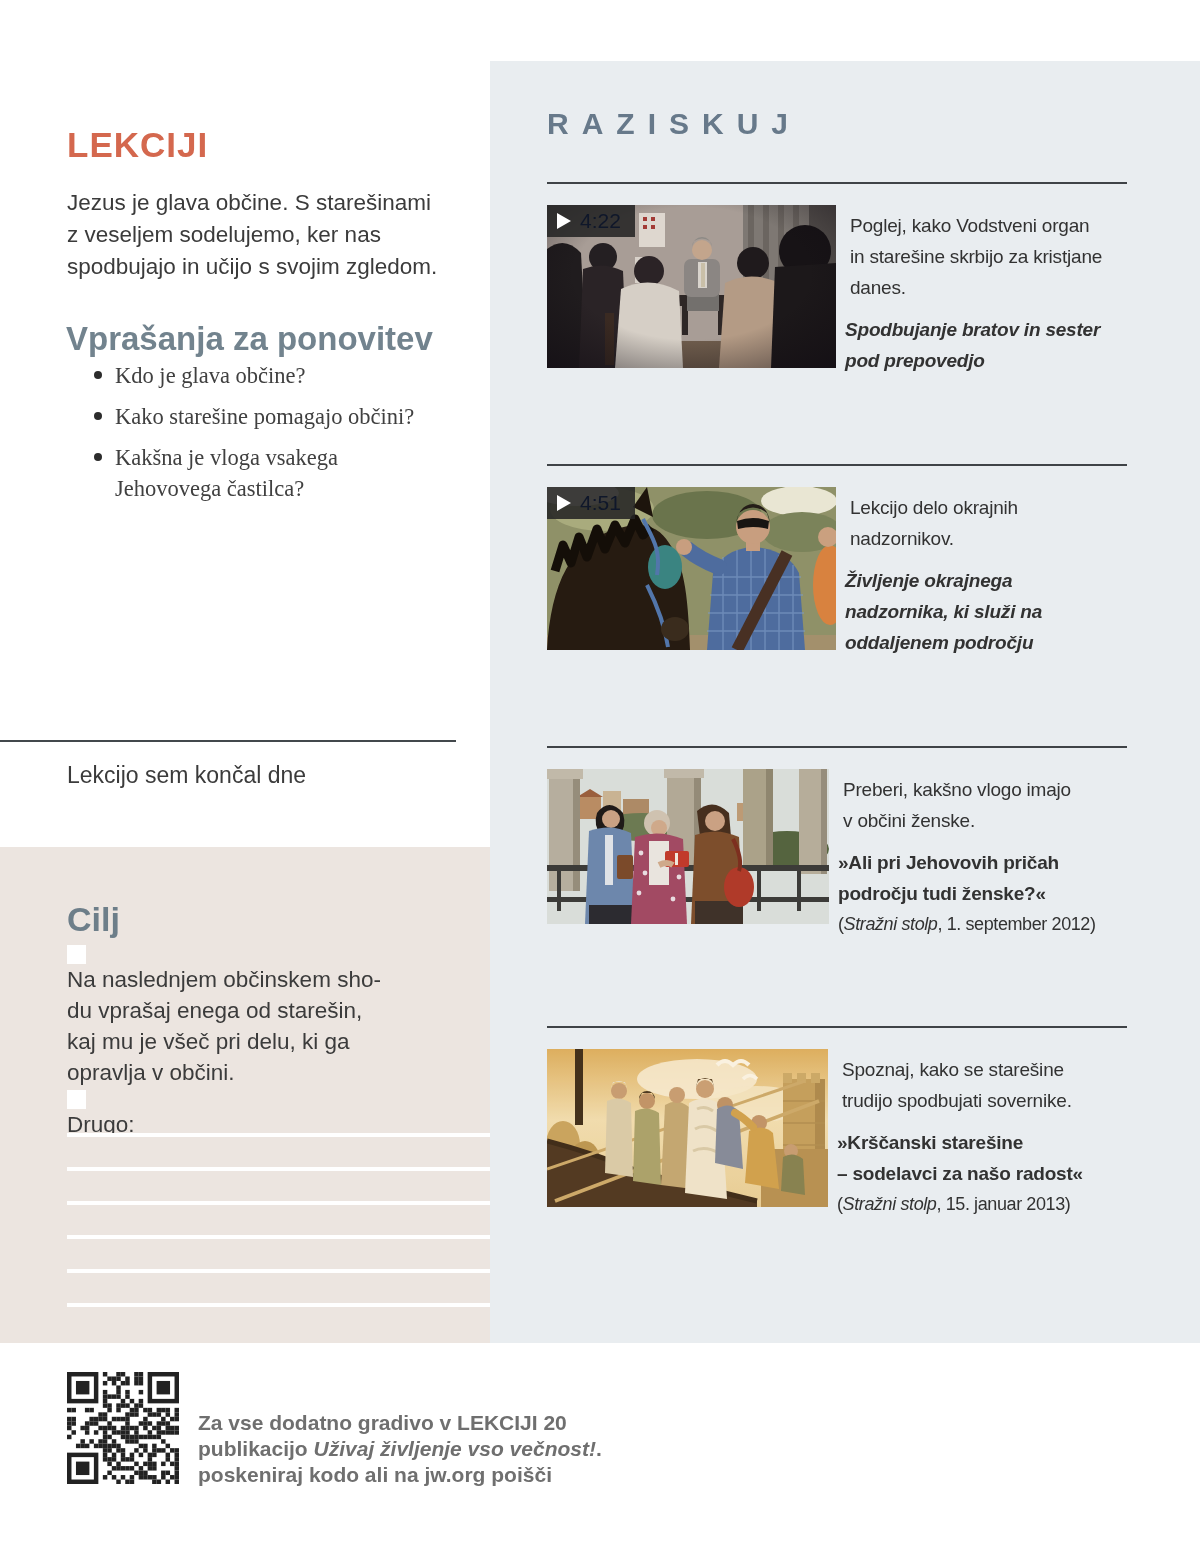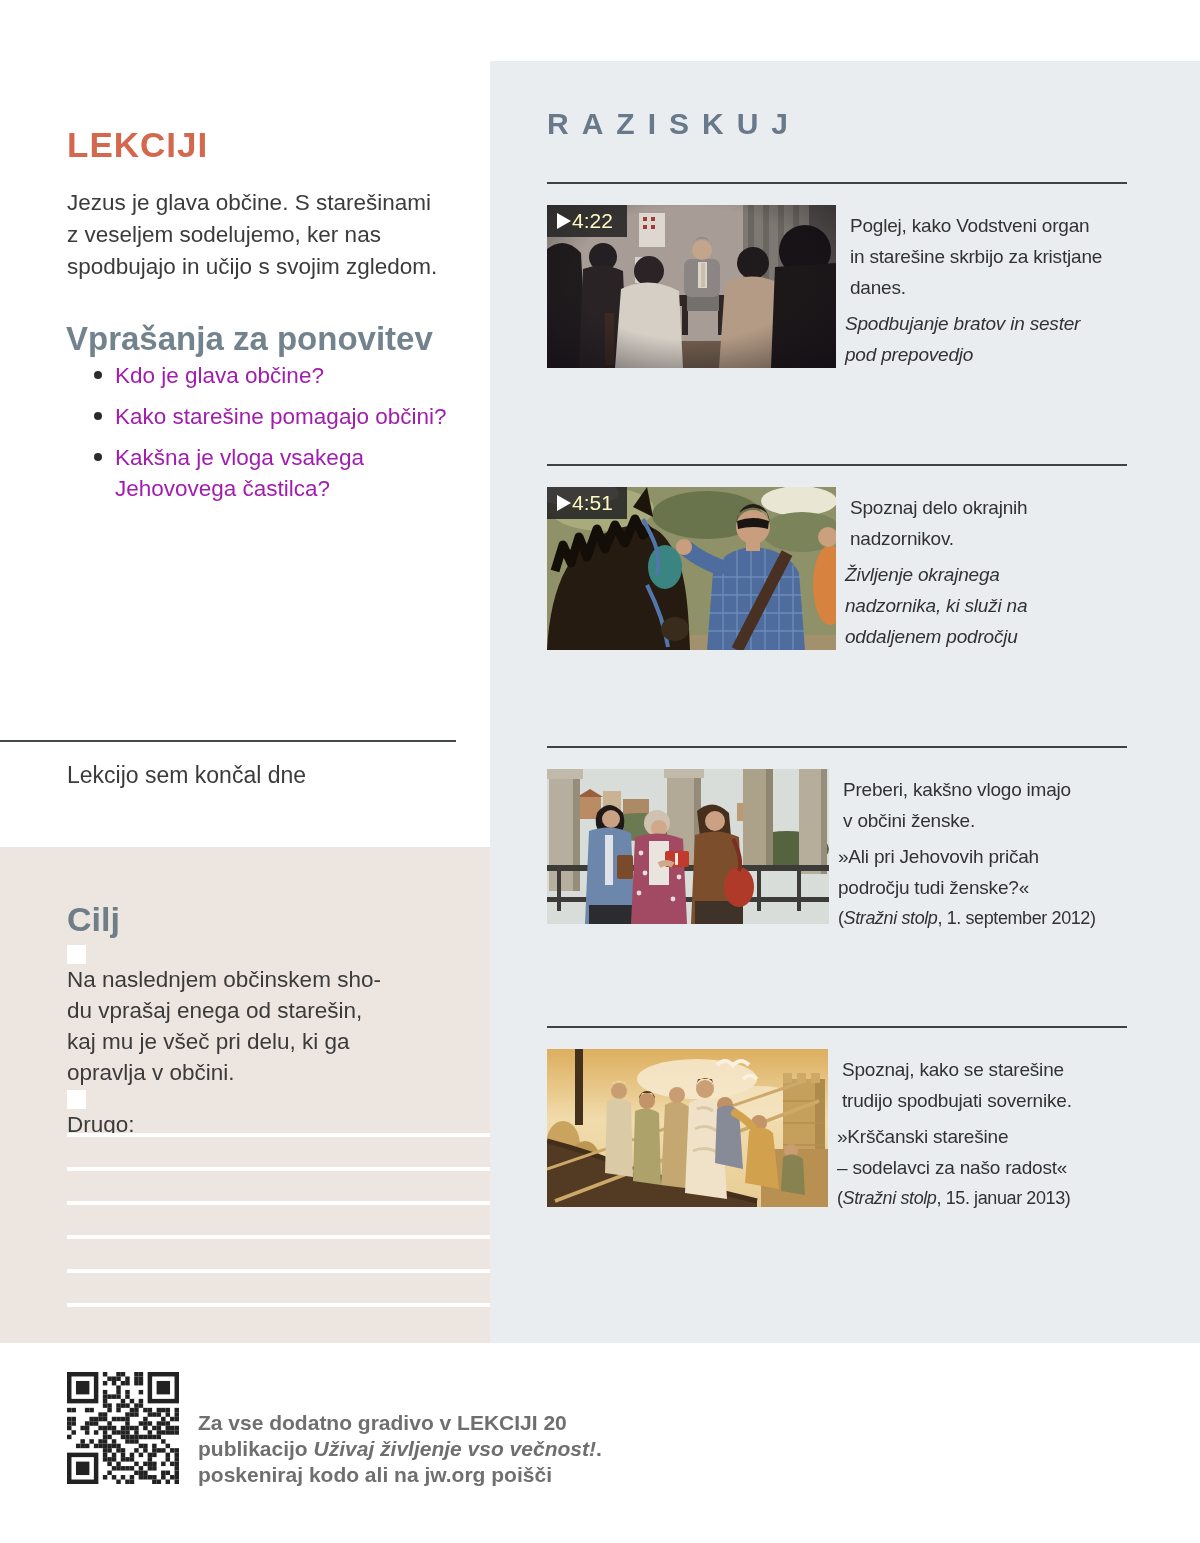--- a/index.html
+++ b/index.html
@@ -7,21 +7,21 @@
         font-family:"Liberation Sans",sans-serif;color:#3a3a3a;overflow:hidden;}
   .abs{position:absolute;}
   .pre{white-space:pre-line;}
 
   
   .povzetek{left:67px;top:104px;font-size:35px;line-height:1;font-weight:700;
             color:#d4684e;letter-spacing:1px;}
   .summary-body{left:67px;top:164px;width:402px;font-size:22.5px;line-height:32px;color:#3b3b3b;}
   .review-title{left:66px;top:294px;font-size:33px;line-height:1.1;color:#72838e;}
   .questions{left:94px;top:360px;width:360px;}
-  .q-item{display:flex;align-items:flex-start;margin-bottom:10px;font-size:22.5px;line-height:31px;color:#a21caf;}
+  .q-item{display:flex;align-items:flex-start;margin-bottom:10px;font-size:22.5px;line-height:31px;color:#404040;font-family:Liberation Serif, serif;}
   .q-dot{width:8px;height:8px;border-radius:50%;background:#2c2c2c;margin:11px 13px 0 0;flex:0 0 8px;}
   .left-divider{left:0;top:740px;width:456px;height:2px;background:#43484c;}
   .completion{left:67px;top:762px;font-size:23px;color:#3b3b3b;}
 
   .goal-box{left:0;top:847px;width:535px;height:496px;background:#ece5e0;}
   .goal-title{left:67px;top:25px;font-size:34px;color:#6d7e89;}
   .goal-item{position:absolute;left:67px;display:flex;align-items:flex-start;flex-direction:column;}
   .goal-item-1{top:92px;}
   .goal-item-2{top:237px;}
   .goal-check{width:19px;height:19px;background:#ffffff;margin:6px 18px 0 0;flex:0 0 19px;}
@@ -39,26 +39,26 @@
   .explore-title{position:absolute;left:57px;top:48px;font-size:30px;line-height:1;
                  font-weight:700;letter-spacing:13px;color:#67798a;}
   .section{position:absolute;left:57px;width:580px;border-top:2px solid #3f4347;}
   .sec-1{top:121px;} .sec-2{top:403px;} .sec-3{top:685px;} .sec-4{top:965px;}
   .sec-row{display:flex;align-items:flex-start;padding-top:21px;}
   .thumb{position:relative;flex:0 0 auto;margin-right:9px;overflow:hidden;background:#777;}
   .thumb svg{display:block;}
   .t1,.t2{width:289px;height:163px;}
   .t3{width:282px;height:155px;}
   .t4{width:281px;height:158px;}
-  .badge{position:absolute;left:0;top:0;display:flex;align-items:center;gap:1px;
-         background:rgba(36,36,36,.88);color:#fef9c3;padding:5px 14px 6px 10px;
+  .badge{position:absolute;left:0;top:0;display:flex;align-items:center;gap:9px;
+         background:rgba(36,36,36,.88);color:#0f172a;padding:5px 14px 6px 10px;
          font-size:21px;line-height:1;}
   .sec-text{width:286px;font-size:19px;line-height:31px;color:#323232;letter-spacing:-0.2px;}
   .sec-body{margin:5px;}
-  .sec-title{font-weight:400;margin-top:5px;}
+  .sec-title{font-weight:700;margin-top:11px;}
   .sec-title.vid{font-style:italic;}
   .sec-ref{white-space:nowrap;font-size:18px;letter-spacing:-0.4px;}
   .sec-ref .it{font-style:italic;}
 </style>
 </head>
 <body>
 
 <div class="page">
 
   <h1 class="abs povzetek">LEKCIJI</h1>
@@ -468,21 +468,21 @@
             <circle cx="281" cy="50" r="10" fill="#caa07f"></circle>
           </svg>
           <div class="badge">
             <svg width="14" height="16" viewBox="0 0 14 16">
                 <polygon points="0,0 14,8 0,16" fill="#ffffff"></polygon>
               </svg>
             <span>4:51</span>
           </div>
         </div>
         <div class="sec-text">
-          <p class="sec-body pre">Spoznaj delo okrajnih
+          <p class="sec-body pre">Lekcijo delo okrajnih
 nadzornikov.</p>
           <div class="sec-title vid pre">Življenje okrajnega
 nadzornika, ki služi na
 oddaljenem področju</div>
         </div>
       </div>
     </div>
 
     <div class="section sec-3">
       <div class="sec-row">

